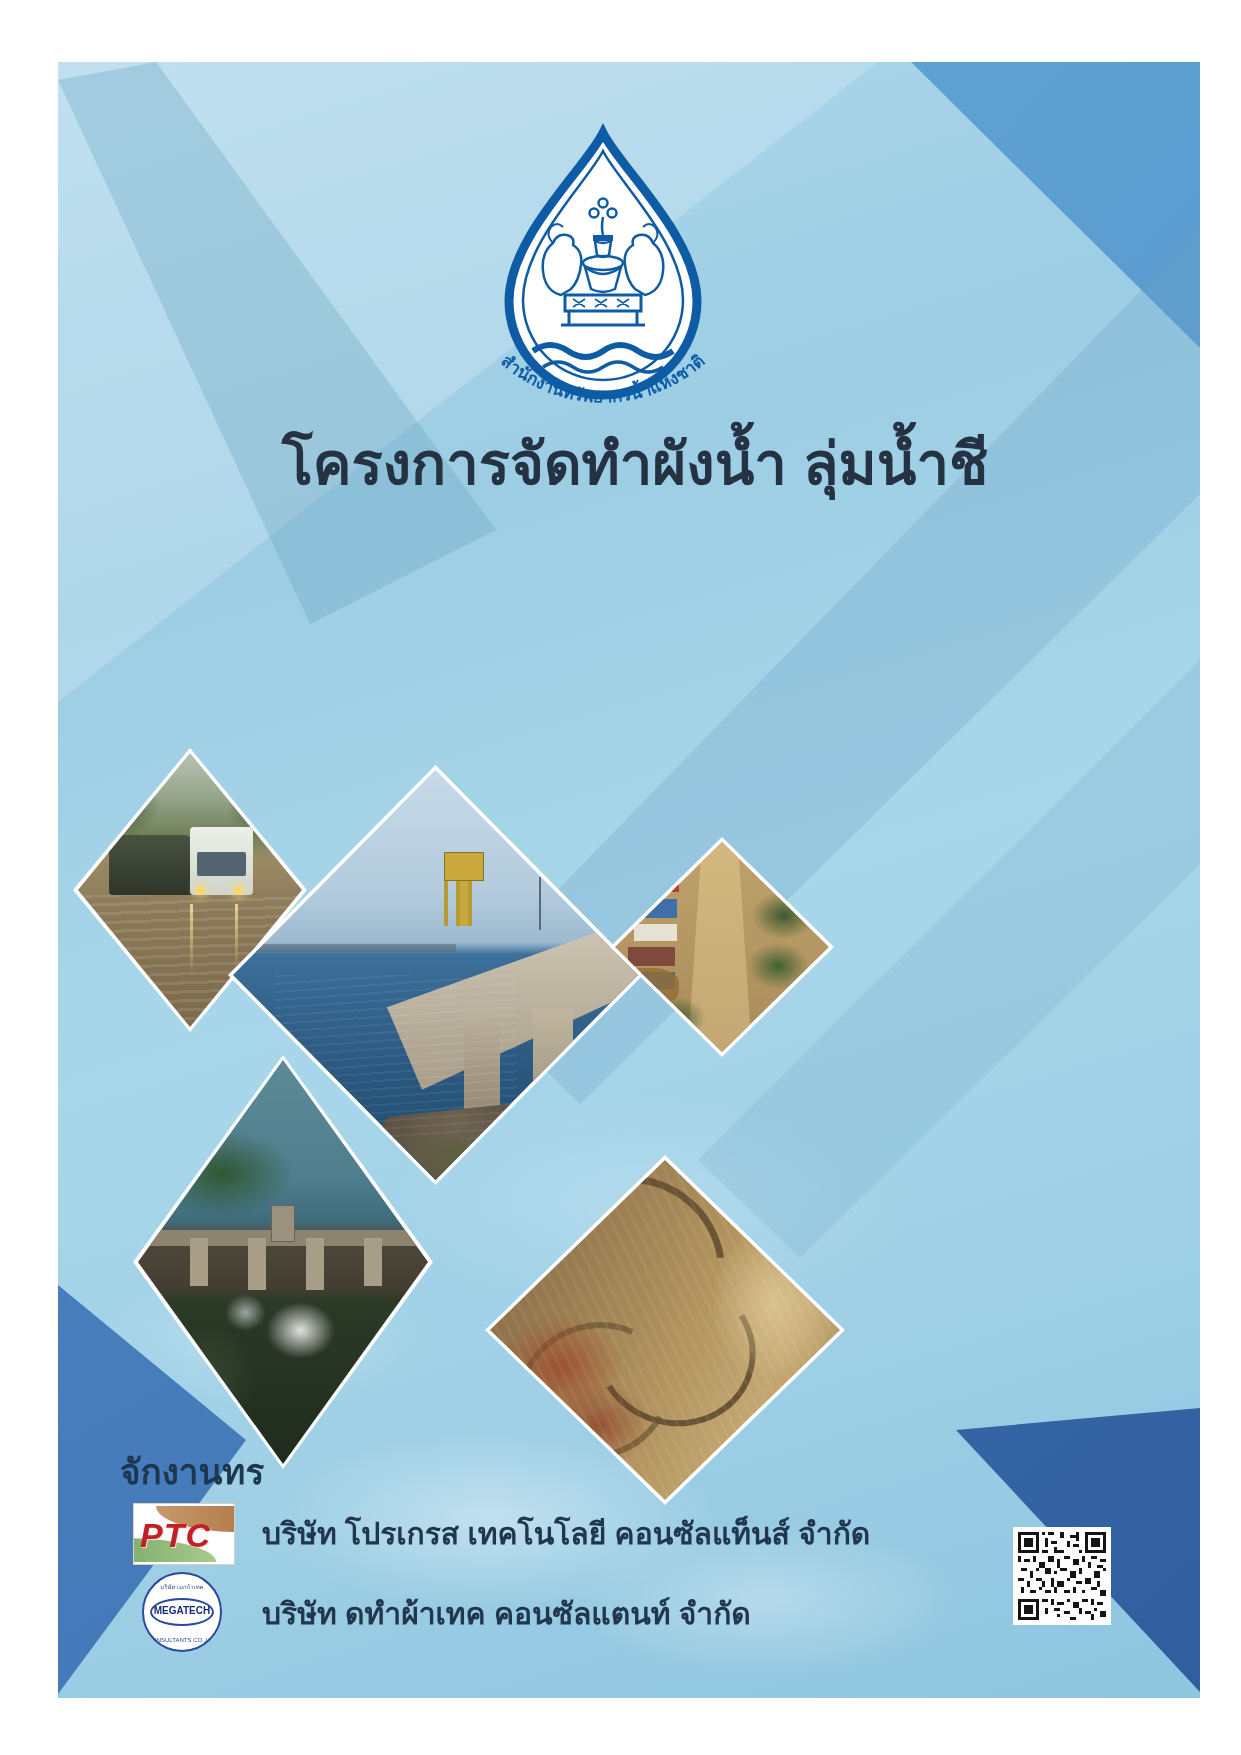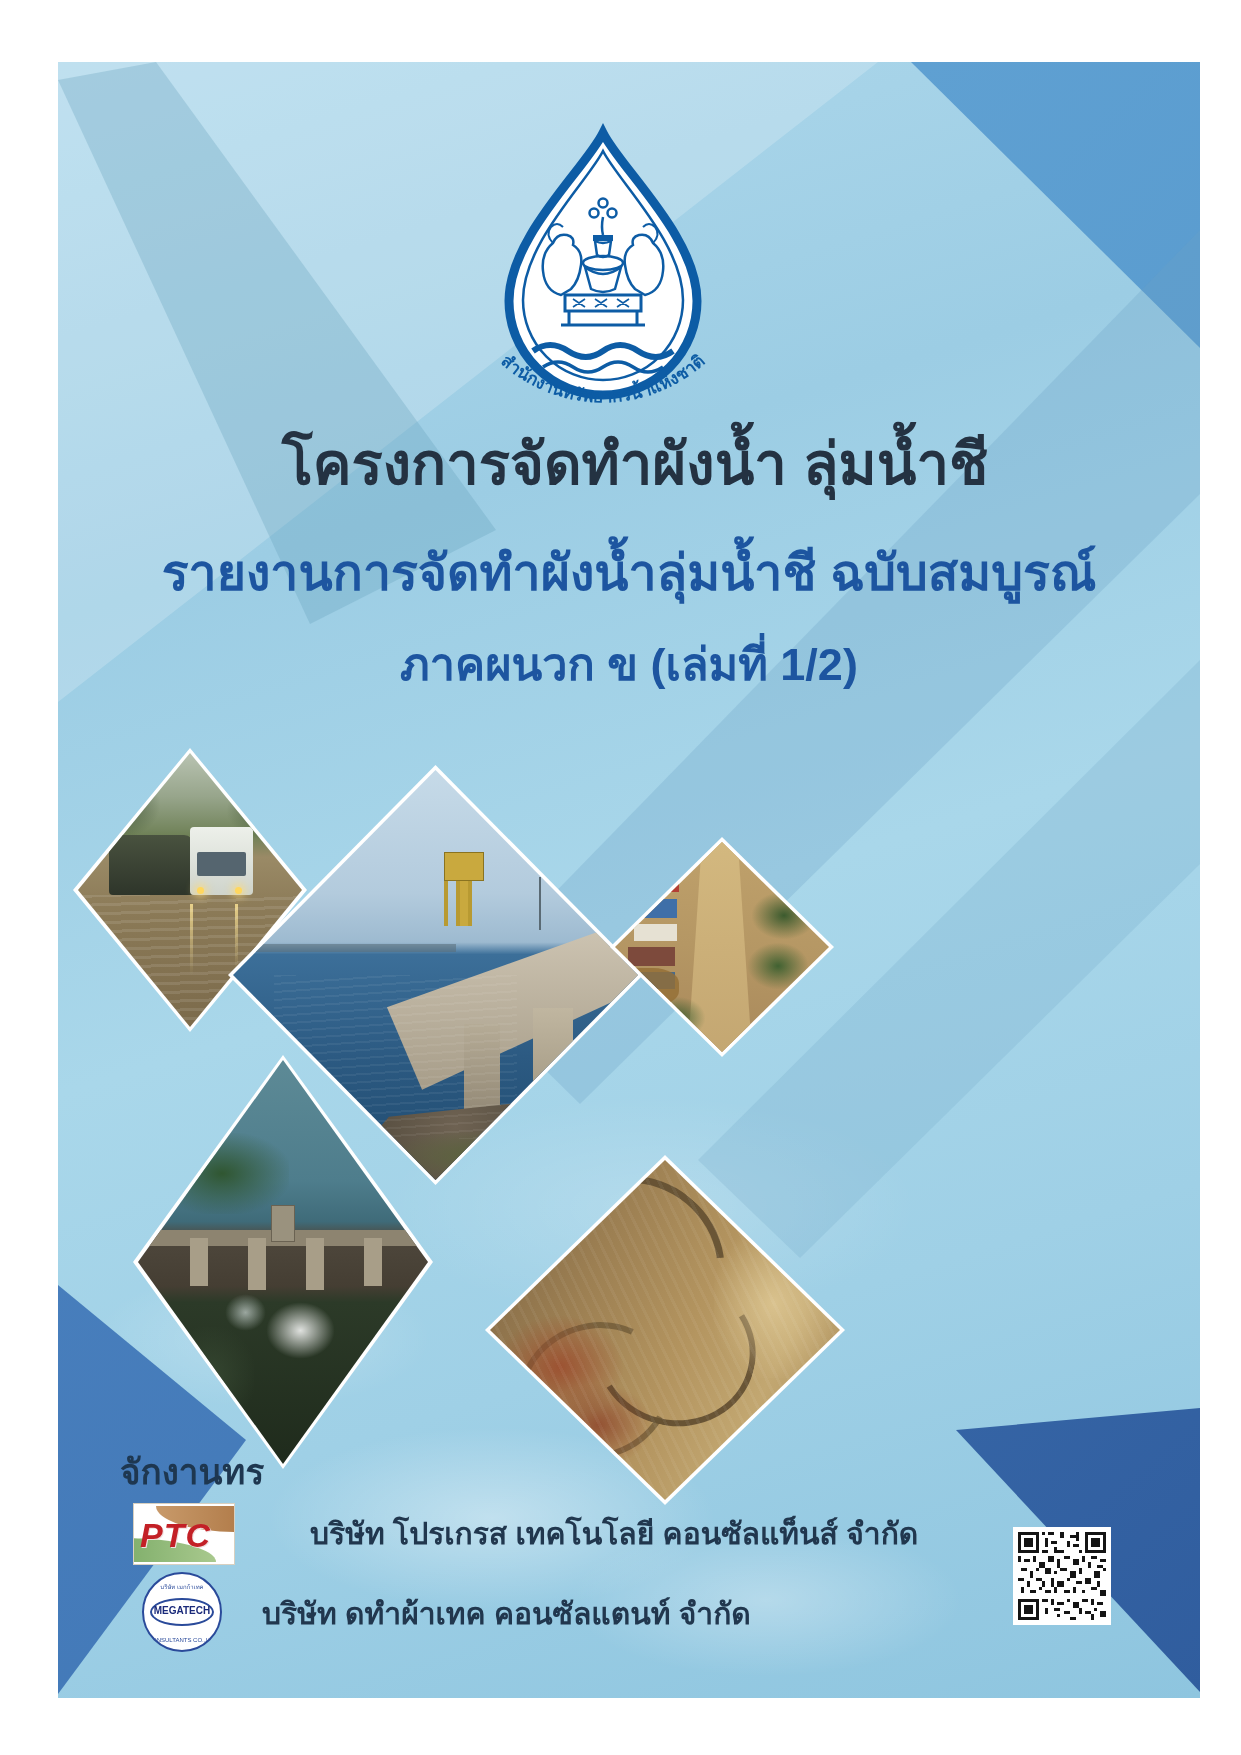--- a/index.html
+++ b/index.html
@@ -134,22 +134,20 @@
 
       <defs>
           <path id="arcpath" d="M 20,158 A 152,152 0 0 0 320,158"></path>
         </defs>
       <text font-size="17" font-weight="bold" fill="#0d5ca5" font-family="Liberation Sans, sans-serif">
         <textPath href="#arcpath" startOffset="50%" text-anchor="middle">สำนักงานทรัพยากรน้ำแห่งชาติ</textPath>
       </text>
     </svg>
 
     <h1 class="title-main">โครงการจัดทำผังน้ำ ลุ่มน้ำชี</h1>
-    <h2 class="title-sub">รายงานการจัดทำผังน้ำลุ่มน้ำชี ฉบับสมบูรณ์</h2>
-    <h3 class="title-vol">ภาคผนวก ข (เล่มที่ 1/2)</h3>
 
     <div class="diamond" style="left:15px; top:686px; width:234px; height:284px;">
       <div class="diamond-inner" style="background:linear-gradient(180deg,#b9c3b2 0%,#97a58b 16%,#6f8157 30%,#9a8a66 38%,#8b7a57 58%,#7b6a4b 100%);">
         <div class="ph" style="left:-8%;top:6%;width:45%;height:26%;background:radial-gradient(ellipse at 50% 50%, rgba(42,62,34,.8), transparent 70%);"></div>
         <div class="ph" style="right:-6%;top:10%;width:40%;height:22%;background:radial-gradient(ellipse at 50% 50%, rgba(52,72,40,.7), transparent 70%);"></div>
         <div class="ph" style="left:14%;top:30%;width:38%;height:22%;background:linear-gradient(180deg,#49523f,#2e352a);border-radius:10px 10px 4px 4px;"></div>
         <div class="ph" style="left:50%;top:27%;width:28%;height:25%;background:linear-gradient(180deg,#edf0ea,#cfd4cc);border-radius:4px;"></div>
         <div class="ph" style="left:53%;top:36%;width:22%;height:9%;background:#55656f;border-radius:2px;"></div>
         <div class="ph" style="left:53%;top:49%;width:7px;height:7px;background:#ffd75e;border-radius:50%;box-shadow:0 0 8px 3px rgba(255,220,120,.8);"></div>
         <div class="ph" style="left:70%;top:49%;width:7px;height:7px;background:#ffd75e;border-radius:50%;box-shadow:0 0 8px 3px rgba(255,220,120,.8);"></div>
@@ -217,21 +215,21 @@
       </div>
     </div>
 
     <div class="prepared-by">จักงานทร</div>
 
     <div class="ptc-box">
       <div class="ptc-swoosh-top"></div>
       <div class="ptc-swoosh-bottom"></div>
       <div class="ptc-text">PTC</div>
     </div>
-    <div class="company-name" style="top:1448px;margin-left:48px;">บริษัท โปรเกรส เทคโนโลยี คอนซัลแท็นส์ จำกัด</div>
+    <div class="company-name" style="top:1448px;">บริษัท โปรเกรส เทคโนโลยี คอนซัลแท็นส์ จำกัด</div>
 
     <div class="mega-circle">
       <div class="mega-arc-text">บริษัท เมกก้าเทค</div>
       <div class="mega-ellipse"></div>
       <div class="mega-text">MEGATECH</div>
       <div class="mega-arc-text-b">CONSULTANTS CO.,LTD</div>
     </div>
     <div class="company-name" style="top:1528px;">บริษัท ดทำผ้าเทค คอนซัลแตนท์ จำกัด</div>
 
     <div class="qr-box">

